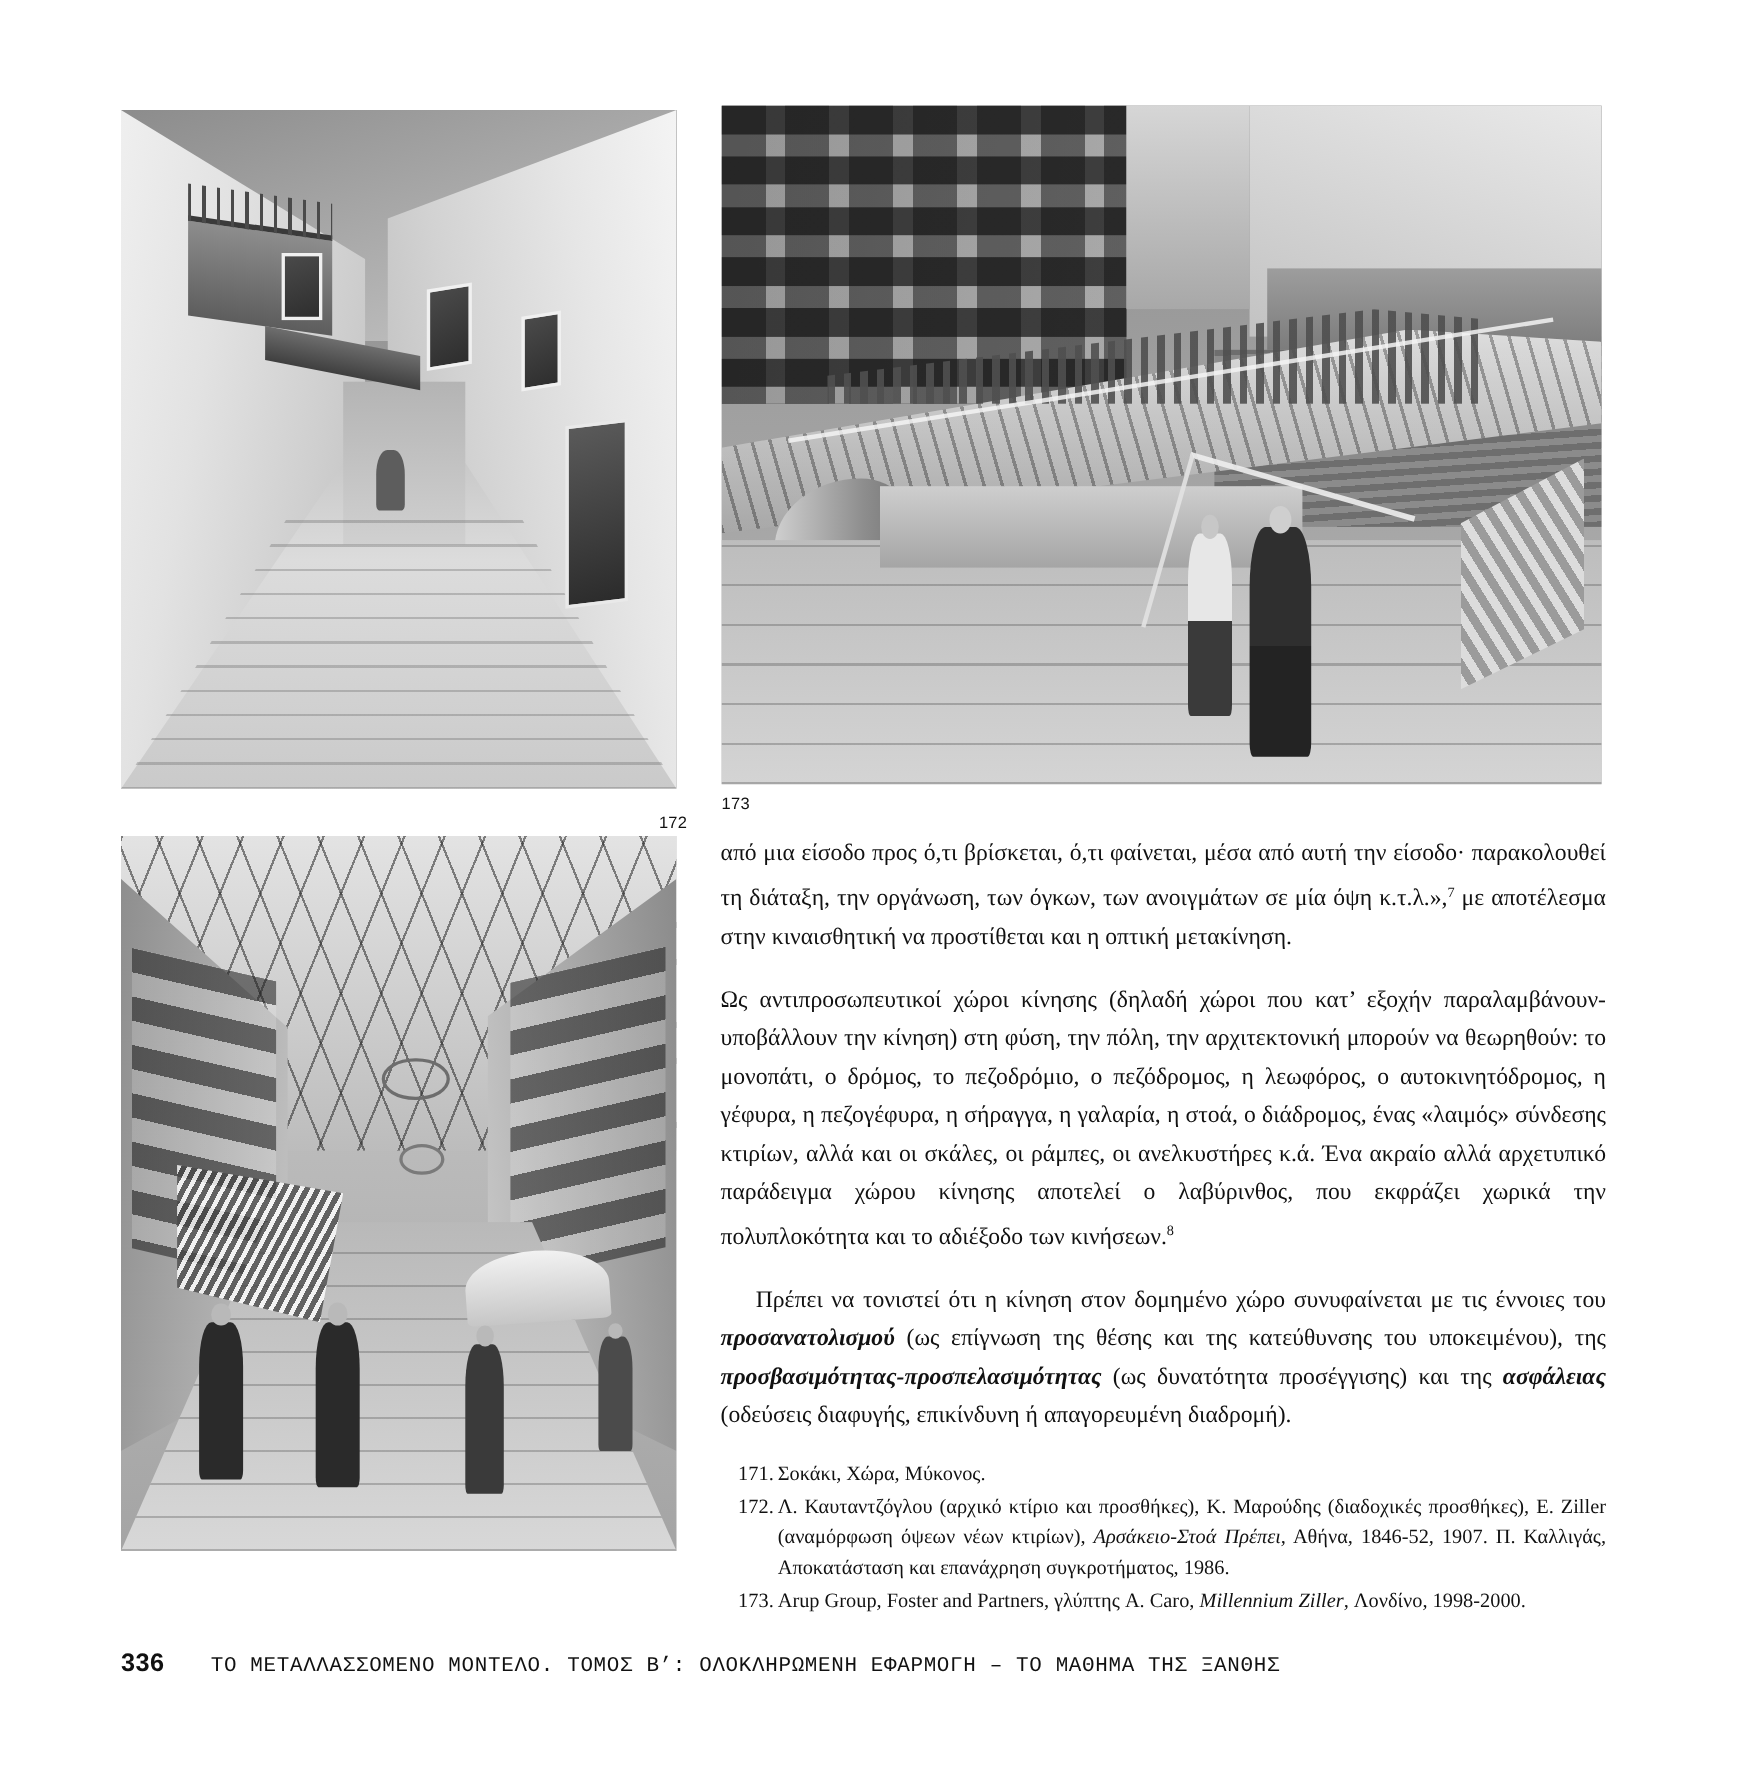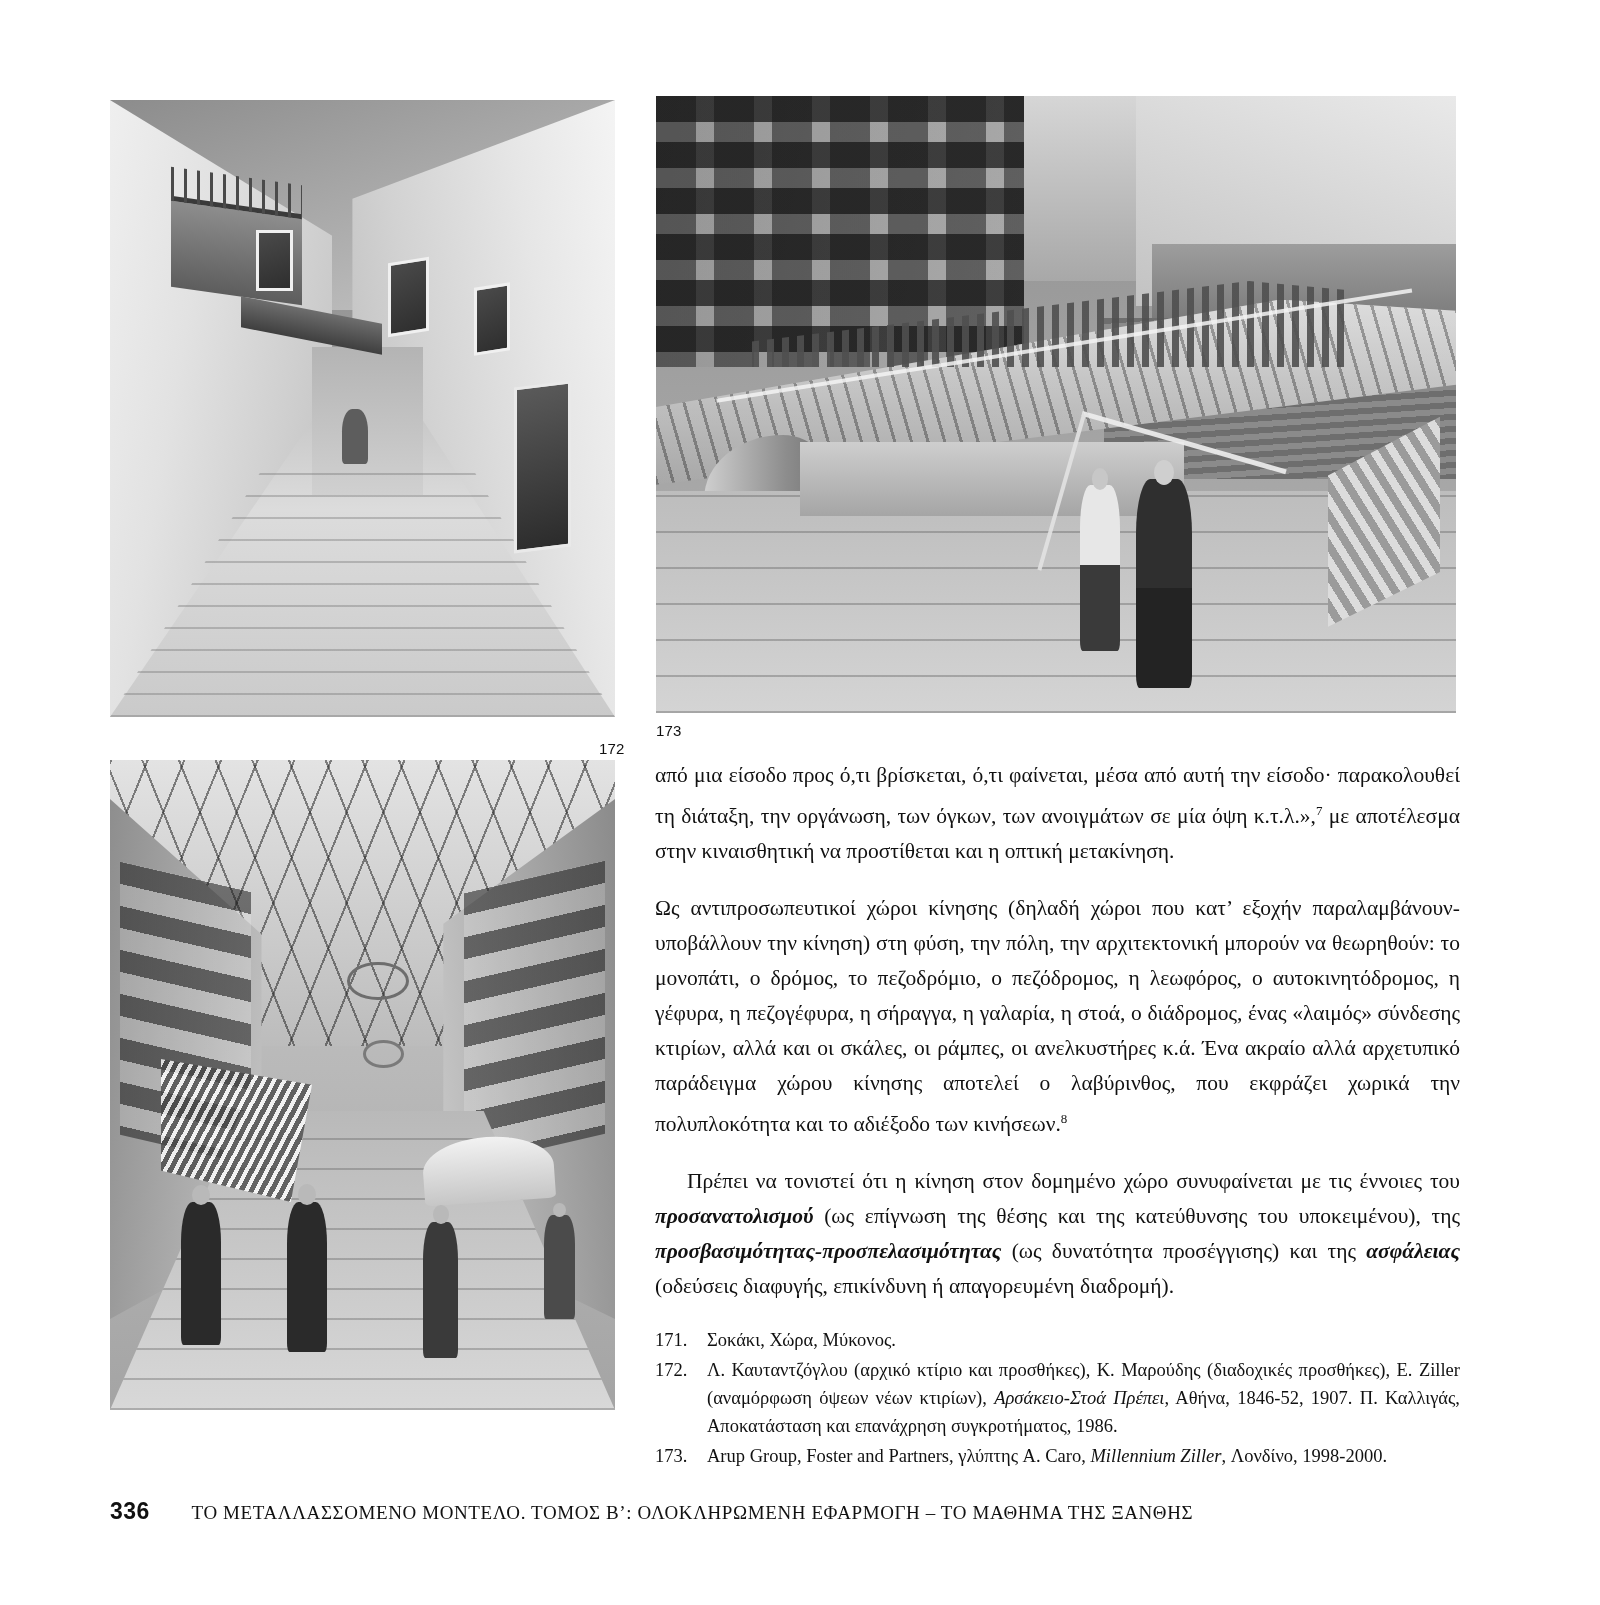--- a/index.html
+++ b/index.html
@@ -318,21 +318,21 @@
     list-style: none;
   }
   .reflist li {
     position: relative;
     padding-left: 52px;
     margin-bottom: 2px;
     text-align: justify;
   }
   .reflist li .num {
     position: absolute;
-    left: 0;
+    left: 16px;
     top: 0;
   }
 
   
   .footer {
     position: absolute;
     left: 110px;
     bottom: 80px;
     width: 1350px;
     display: flex;
@@ -342,20 +342,21 @@
   .folio {
     font-family: "Liberation Sans", sans-serif;
     font-weight: bold;
     font-size: 23px;
     letter-spacing: 0.4px;
     text-align: right;
   }
   .runhead {
     font-size: 19px;
     letter-spacing: 0.6px;
+    font-family: Liberation Mono, monospace;
   }
 </style>
 </head>
 <body>
 
 <div class="page">
 
   <div class="fig" id="fig171">
     <div class="sky"></div>
     <div class="left-wall"></div>

